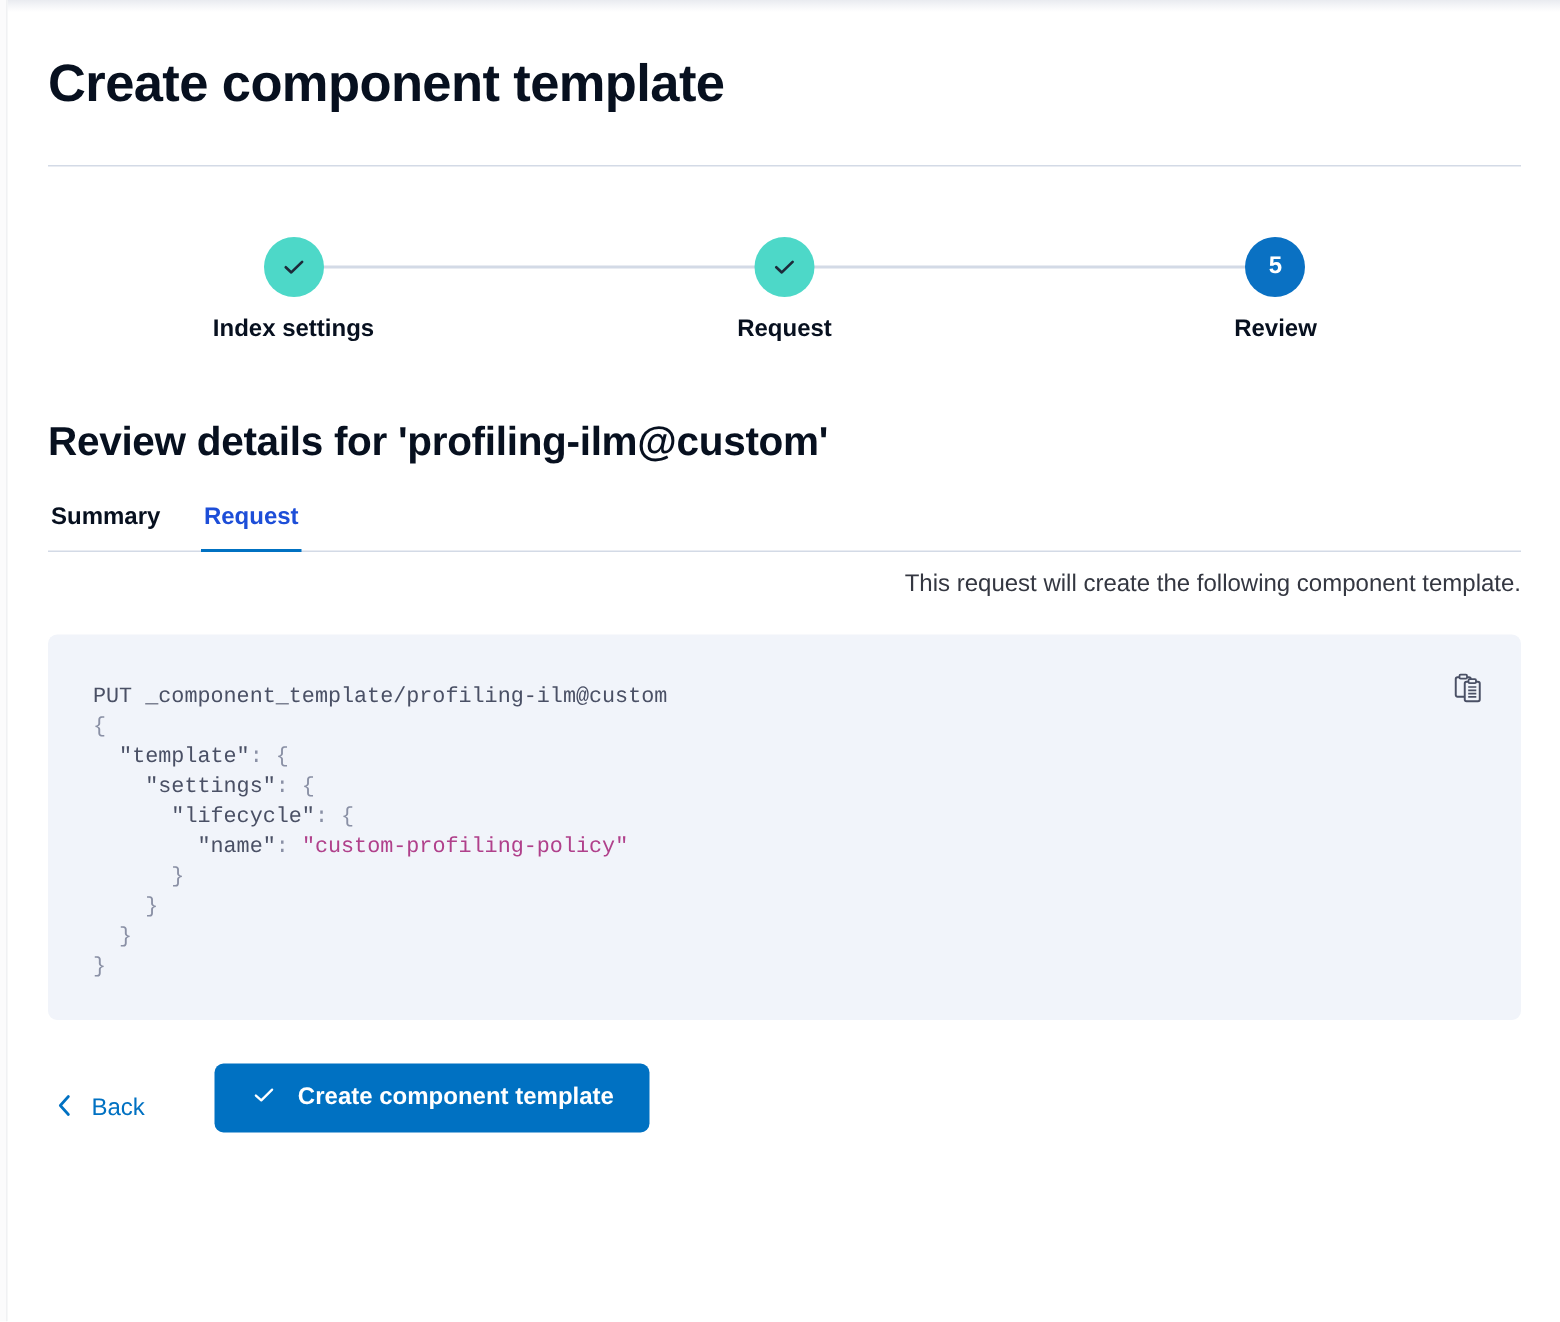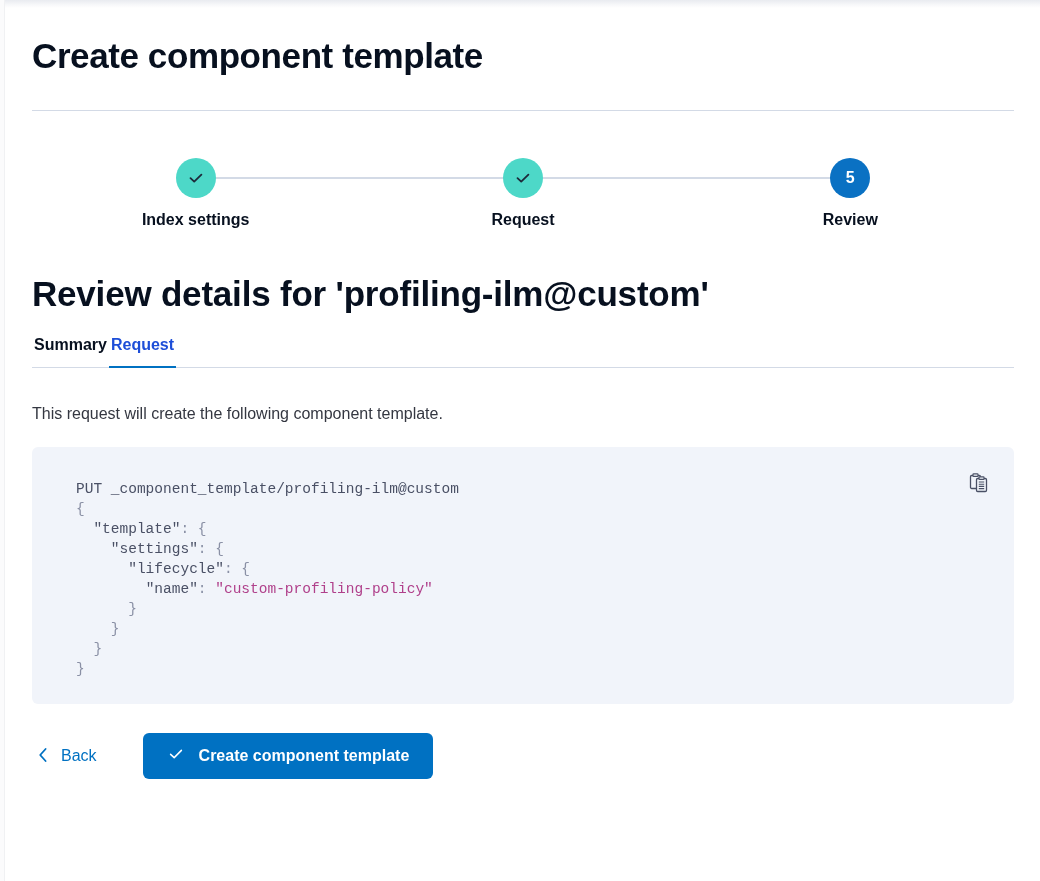--- a/index.html
+++ b/index.html
@@ -108,31 +108,32 @@
     font-size: 16px;
     font-weight: bold;
     color: #07101f;
     white-space: nowrap;
   }
 
   
   .review-title {
     margin: 0;
     padding-top: 48px;
-    font-size: 35px;
+    font-size: 27px;
     font-weight: bold;
     letter-spacing: -0.2px;
     color: #07101f;
     line-height: 34px;
   }
 
   
   .tabs {
     margin-top: 25px;
     display: flex;
+    gap: 25px;
     border-bottom: 1px solid #d3dae6;
     width: 982px;
   }
   .tab {
     font-size: 16px;
     font-weight: bold;
     color: #07101f;
     padding: 0 2px 12px 2px;
     cursor: pointer;
     border-bottom: 2px solid transparent;
@@ -144,39 +145,40 @@
     font-family: "Liberation Sans", sans-serif;
   }
   .tab.active {
     color: #1d4ed8;
     border-bottom-color: #0071c2;
     text-align: center;
   }
 
   
   .desc {
-    margin-top: 34px;
+    margin-top: 10px;
     font-size: 16px;
     line-height: 24px;
     color: #343741;
+    text-align: right;
   }
 
   
   .code-wrap {
     position: relative;
     margin-top: 21px;
     width: 982px;
     height: 257px;
     background: #f1f4fa;
     border-radius: 6px;
     overflow: hidden;
   }
   .code {
     margin: 0;
-    padding: 32px 0 0 44px;
+    padding: 32px 0 0 30px;
     font-family: "Liberation Mono", "DejaVu Sans Mono", monospace;
     font-size: 14.5px;
     line-height: 20px;
     color: #5a5f73;
     white-space: pre;
   }
   .code .method { color: #4a5065; }
   .code .path   { color: #4a5065; }
   .code .key    { color: #4a5065; }
   .code .punc   { color: #8a90a5; }
@@ -193,21 +195,21 @@
     cursor: pointer;
     background: none;
     border: none;
     padding: 0;
   }
 
   
   .footer {
     margin-top: 29px;
     display: flex;
-    align-items: center;
+    align-items: flex-end;
   }
   .back-btn {
     display: flex;
     align-items: center;
     gap: 11px;
     background: none;
     border: none;
     cursor: pointer;
     padding: 6px 4px;
     font-family: "Liberation Sans", sans-serif;

